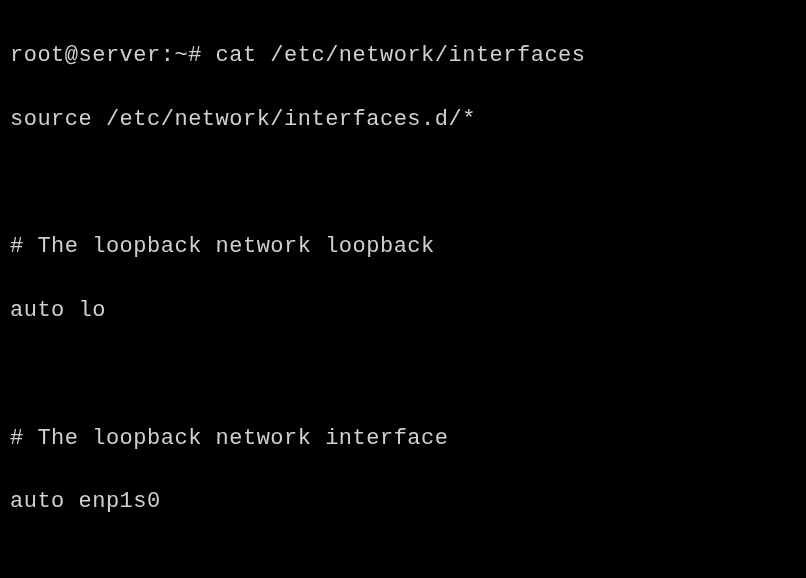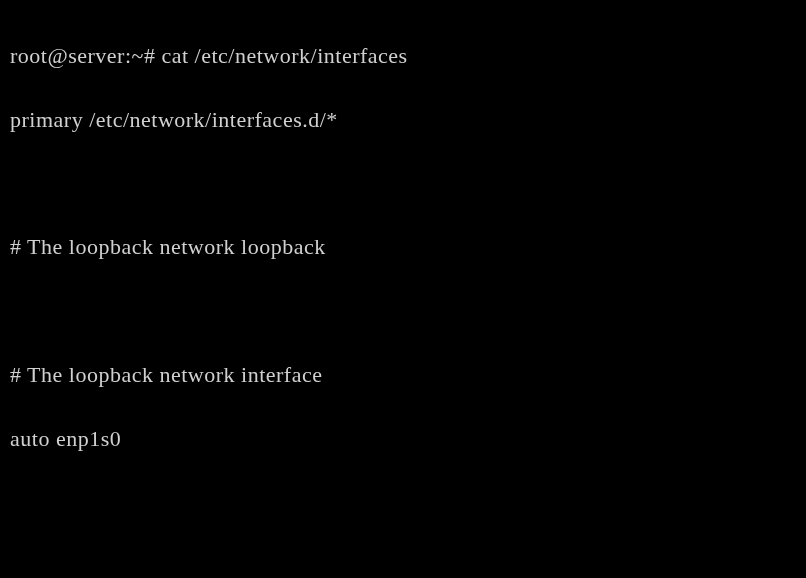--- a/index.html
+++ b/index.html
@@ -18,31 +18,31 @@
       height: 578px;
       overflow: hidden;
       letter-spacing: 0.5px;
     }
     .terminal {
       white-space: pre;
     }
     .line {
       display: block;
       min-height: 1.45em;
-      font-family: Liberation Serif, serif;
     }
   </style>
 </head>
 <body>
 
 <div class="terminal">
 <span class="line"><span>root@server:~# </span><span>cat /etc/network/interfaces</span></span>
-<span class="line">primary /etc/network/interfaces.d/*</span>
+<span class="line">source /etc/network/interfaces.d/*</span>
 <span class="line"></span>
 <span class="line"># The loopback network loopback</span>
+<span class="line">auto lo</span>
 <span class="line"></span>
 <span class="line"># The loopback network interface</span>
 <span class="line">auto enp1s0</span>
 
 
 
 
 
 
 

